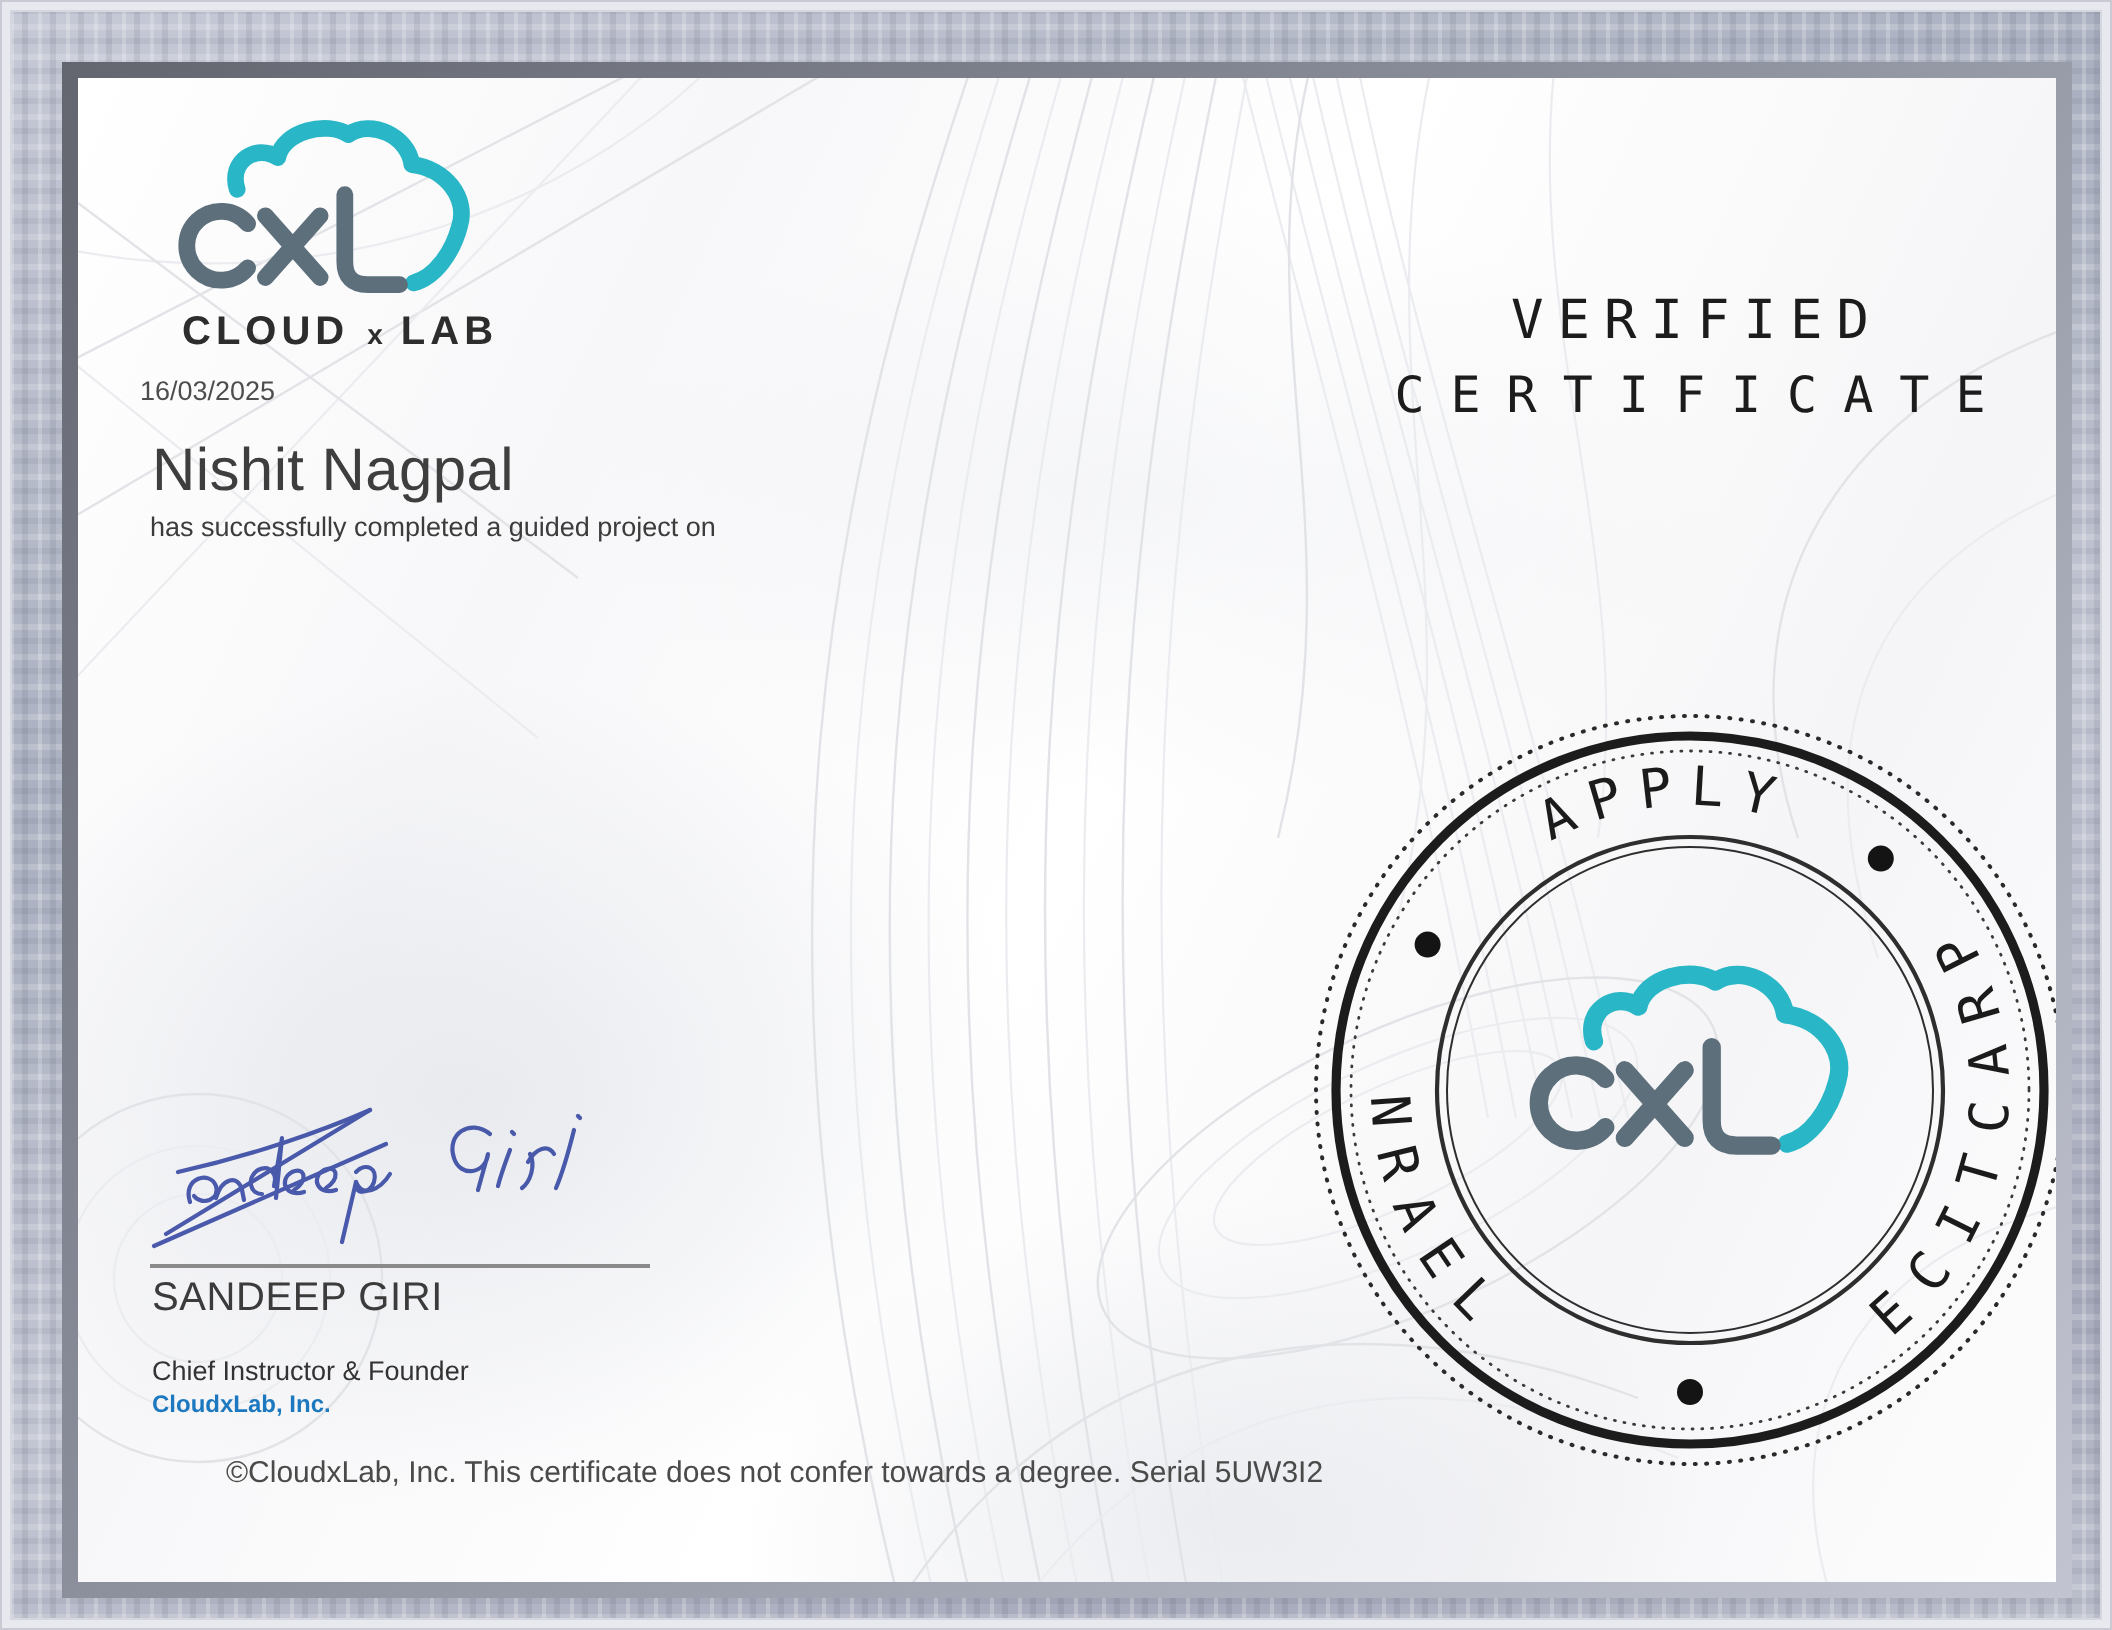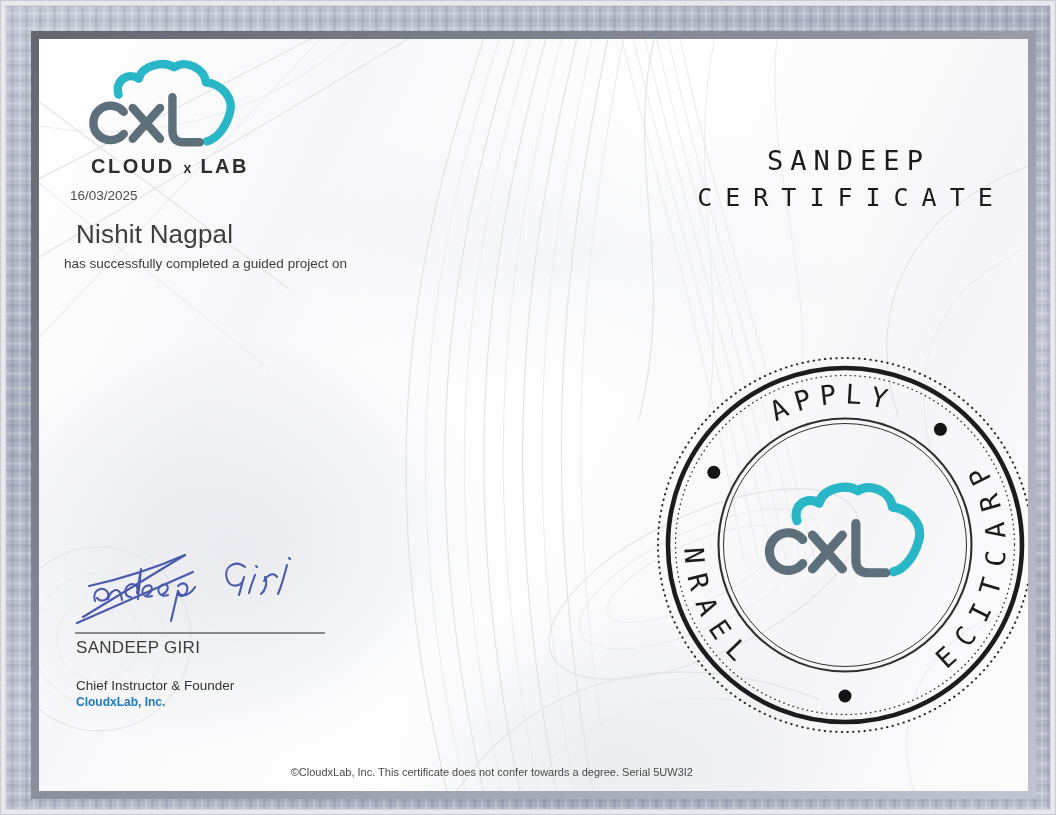--- a/index.html
+++ b/index.html
@@ -31,54 +31,54 @@
   svg{overflow:visible;}
   .bg-svg{position:absolute;left:0;top:0;width:989px;height:752px;}
 
   .logo-main{position:absolute;left:54px;top:22px;width:150px;height:92px;}
   .wordmark{position:absolute;left:52px;top:116px;width:200px;display:flex;align-items:baseline;gap:9px;
     color:#2d2d2d;font-weight:bold;}
   .wordmark .big{font-size:20px;letter-spacing:2.5px;}
   .wordmark .small-x{font-size:14px;letter-spacing:0;}
 
   .issue-date{position:absolute;left:31px;top:149px;font-size:13.5px;color:#4d4d4d;text-align:center;}
-  .recipient{position:absolute;left:37px;top:180px;font-size:26px;color:#3e3e3e;letter-spacing:.2px;}
-  .completion{position:absolute;left:25px;top:217px;font-size:13.5px;color:#3c3c3c;}
+  .recipient{position:absolute;left:37px;top:180px;font-size:30px;color:#3e3e3e;letter-spacing:.2px;}
+  .completion{position:absolute;left:36px;top:217px;font-size:13.5px;color:#3c3c3c;}
   .course{position:absolute;left:37px;top:241px;font-size:25.5px;color:#383838;letter-spacing:-.2px;white-space:nowrap;}
 
   .verified{position:absolute;left:616px;top:106px;width:380px;text-align:center;
     font-family:"DejaVu Sans Mono",monospace;color:#1c1c1c;}
   .verified .v1{font-size:27px;letter-spacing:7px;padding-left:7px;}
   .verified .v2{font-size:25px;letter-spacing:13px;padding-left:13px;margin-top:7px;}
 
   .sig-svg{position:absolute;left:36px;top:500px;width:250px;height:95px;}
   .sig-line{position:absolute;left:36px;top:593px;width:250px;height:2px;background:#8a8a8a;}
-  .sig-name{position:absolute;left:37px;top:599px;font-size:17px;color:#3b3b3b;letter-spacing:.3px;}
+  .sig-name{position:absolute;left:37px;top:599px;font-size:20px;color:#3b3b3b;letter-spacing:.3px;}
   .sig-role{position:absolute;left:37px;top:618px;font-size:13.5px;color:#333333;margin-top:21px;}
   .sig-company{position:absolute;left:37px;top:656px;font-size:12px;font-weight:bold;
     color:var(--link);text-decoration:none;cursor:pointer;}
 
   .seal-svg{position:absolute;left:606px;top:306px;width:400px;height:400px;}
   .seal-letter{font-family:"DejaVu Sans Mono",monospace;font-size:27px;fill:#1b1b1b;
     text-anchor:middle;dominant-baseline:central;}
   .ring-thick{fill:none;stroke:#1c1c1c;stroke-width:4.6;}
   .ring-dotted{fill:none;stroke:#2a2a2a;stroke-width:2;stroke-dasharray:.5 5.2;stroke-linecap:round;}
   .ring-dotted-fine{fill:none;stroke:#3a3a3a;stroke-width:1.4;stroke-dasharray:.5 4.4;stroke-linecap:round;}
   .ring-inner-a{fill:none;stroke:#2e2e2e;stroke-width:2.1;}
   .ring-inner-b{fill:none;stroke:#2e2e2e;stroke-width:1;}
   .seal-dot{fill:#141414;}
 
   .gray-stroke{fill:none;stroke:var(--slate);stroke-width:9.5;stroke-linecap:round;stroke-linejoin:round;}
   .teal-stroke{fill:none;stroke:var(--teal);stroke-width:9.5;stroke-linecap:round;stroke-linejoin:round;}
   .ink{fill:none;stroke:var(--ink);stroke-width:2.1;stroke-linecap:round;stroke-linejoin:round;opacity:.92;}
   .guill{fill:none;stroke:#e2e3e7;stroke-width:1.2;}
   .guill2{fill:none;stroke:#ebecef;stroke-width:1.1;}
 
-  .footer{position:absolute;left:74px;top:727px;width:580px;text-align:right;
-    font-size:11px;color:#4a4a4a;}
+  .footer{position:absolute;left:74px;top:689px;width:580px;text-align:left;
+    font-size:15px;color:#4a4a4a;}
 </style>
 </head>
 <body>
 
 <div class="frame-outer">
  <div class="frame-band">
   <div class="frame-bevel">
    <div class="content">
 
     <div class="blob blob1"></div>
@@ -144,21 +144,21 @@
     <svg class="logo-main" viewBox="0 0 170 104">
       <use href="#cxl"></use>
     </svg>
     <div class="wordmark">
       <span class="big">CLOUD</span>
       <span class="small-x">x</span>
       <span class="big">LAB</span>
     </div>
 
     <div class="verified">
-      <div class="v1">SANDEEP</div>
+      <div class="v1">VERIFIED</div>
       <div class="v2">CERTIFICATE</div>
     </div>
 
     <div class="issue-date">16/03/2025</div>
     <div class="recipient">Nishit Nagpal</div>
     <div class="completion">has successfully completed a guided project on</div>
 
     <svg class="sig-svg" viewBox="0 0 250 95">
       <g class="ink">
         <path d="M 8,78 L 110,16"></path>

